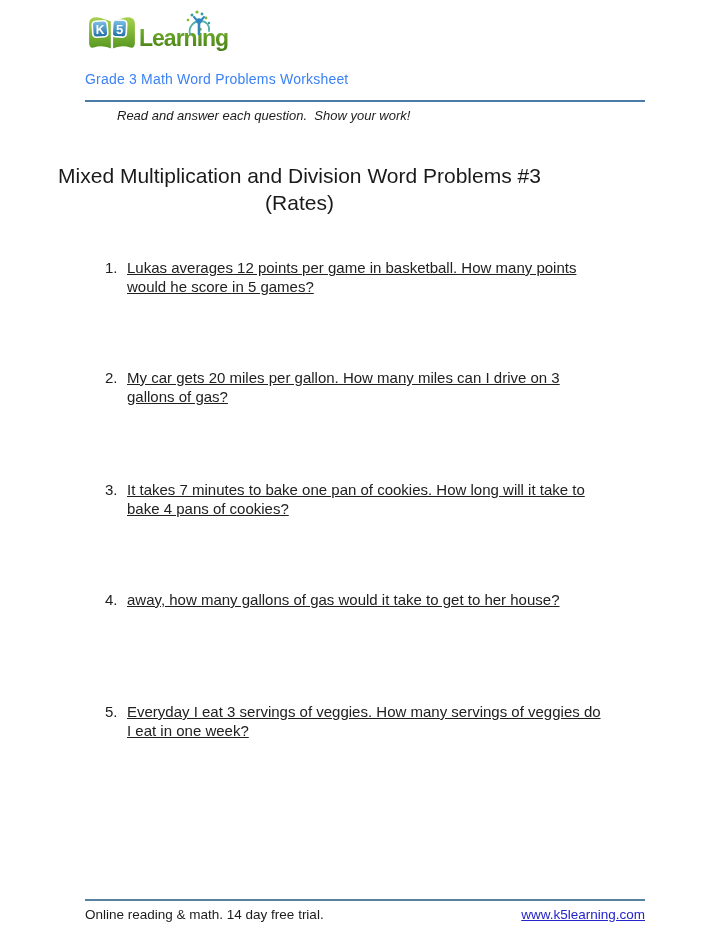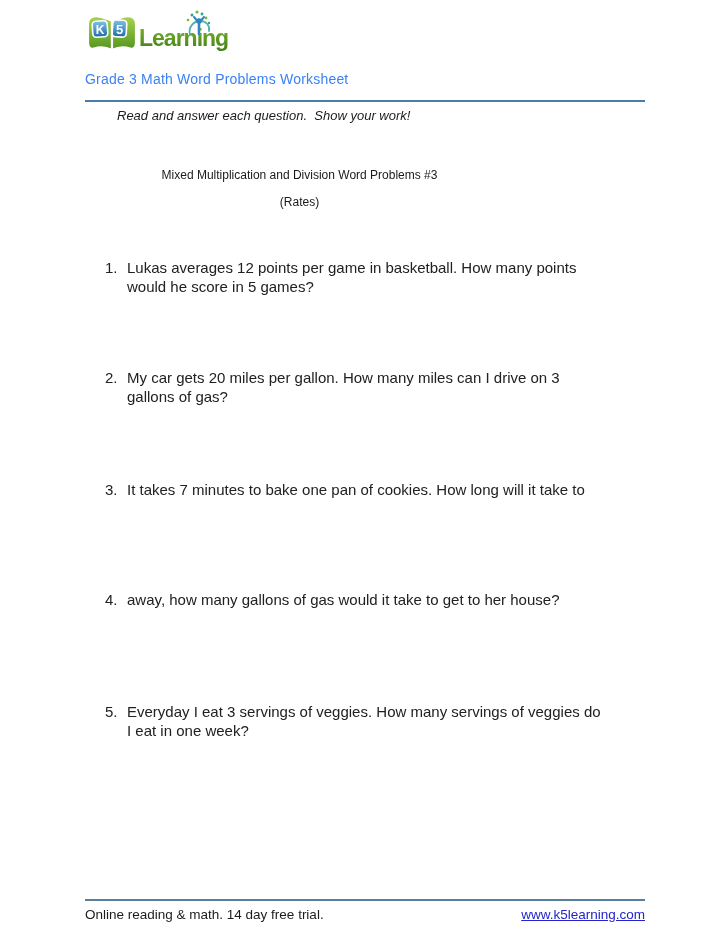--- a/index.html
+++ b/index.html
@@ -22,28 +22,28 @@
   .rule-top { top: 100px; }
   .rule-bottom { top: 899px; background: #55819f; }
   .instructions {
     position: absolute; left: 85px; top: 108px;
     font-style: italic; font-size: 13px; color: #1c1c1c;
     white-space: pre-wrap;
     margin-left: 32px;
   }
   .main-title {
     position: absolute; left: 0; top: 162px; width: 599px;
-    text-align: center; font-size: 12px; line-height: 27px; color: #1a1a1a;
+    text-align: center; font-size: 21px; line-height: 27px; color: #1a1a1a;
   }
   .question {
     position: absolute; left: 105px;
     display: flex; font-size: 15px; line-height: 19px; color: #212121;
   }
   .qnum { width: 22px; flex: 0 0 22px; }
-  .qtext { width: 530px; }
+  .qtext { width: 530px; text-decoration: underline; }
   .q1 { top: 258px; }
   .q2 { top: 368px; }
   .q3 { top: 480px; }
   .q4 { top: 590px; }
   .q5 { top: 702px; }
   .footer {
     position: absolute; left: 85px; top: 907px; width: 560px;
     display: flex; justify-content: space-between; align-items: center;
     font-size: 13.5px; color: #1c1c1c;
   }
@@ -119,20 +119,21 @@
     <div class="qtext">
       <div>My car gets 20 miles per gallon. How many miles can I drive on 3</div>
       <div>gallons of gas?</div>
     </div>
   </div>
 
   <div class="question q3">
     <div class="qnum">3.</div>
     <div class="qtext">
       <div>It takes 7 minutes to bake one pan of cookies. How long will it take to</div>
+      <div>bake 4 pans of cookies?</div>
     </div>
   </div>
 
   <div class="question q4">
     <div class="qnum">4.</div>
     <div class="qtext">
       <div>away, how many gallons of gas would it take to get to her house?</div>
     </div>
   </div>
 

